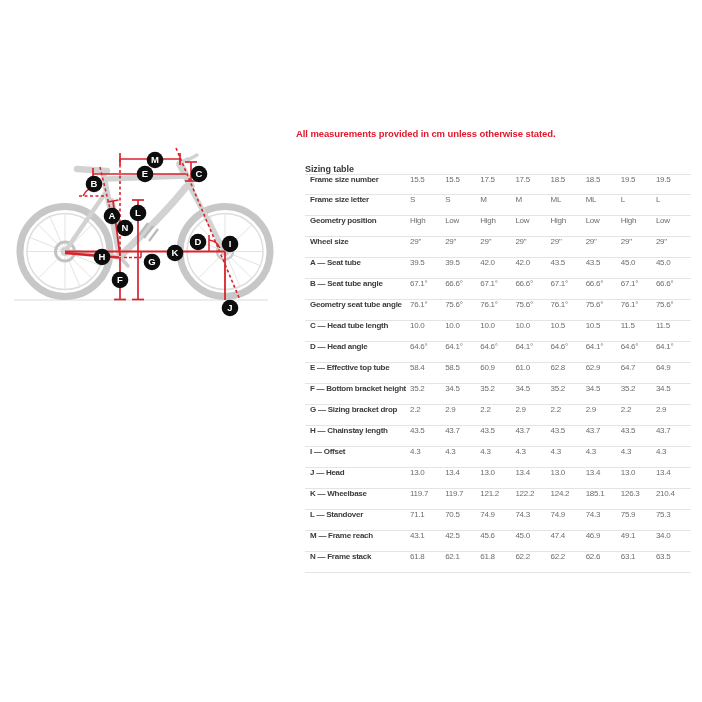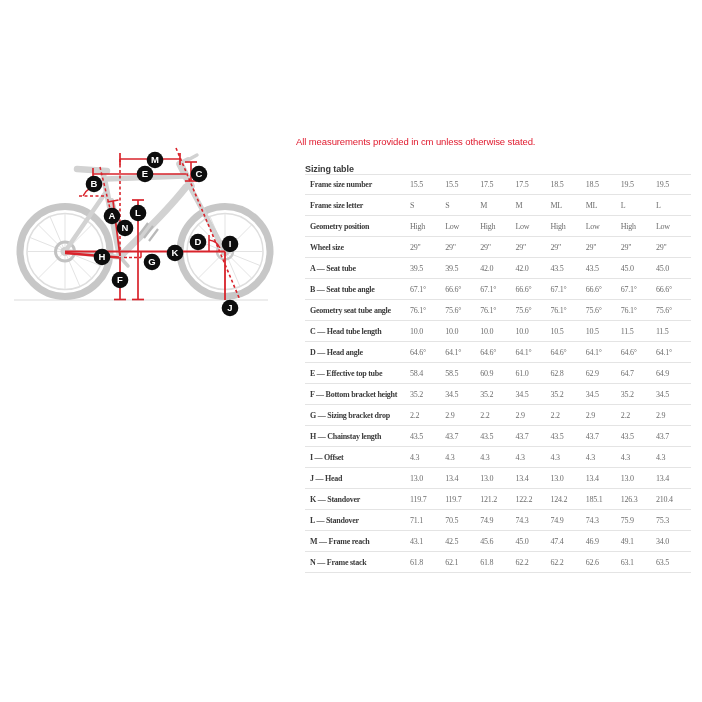--- a/index.html
+++ b/index.html
@@ -6,33 +6,33 @@
   body {
     width:702px; height:702px; background:#ffffff; position:relative;
     font-family:"Liberation Sans", sans-serif; overflow:hidden;
     -webkit-font-smoothing:antialiased;
   }
   :root {
     --red:#d9232b; --note-red:#e0192d; --label:#3b3b3b; --value:#6d6d6d; --border:#e4e4e4;
   }
   .note {
     position:absolute; left:296px; top:128px;
-    font-size:9.5px; font-weight:400; color:var(--note-red);
-    letter-spacing:-0.1px; white-space:nowrap;margin-top:8px;
+    font-size:9.5px; font-weight:700; color:var(--note-red);
+    letter-spacing:-0.1px; white-space:nowrap;
   }
   .sizing-title {
     position:absolute; left:305px; top:152px;
     font-size:9px; font-weight:700; color:var(--label); letter-spacing:-0.1px;margin-top:12px;
   }
   .sizing-table {
     position:absolute; left:305px; top:174px; width:386px;
   }
   .trow {
-    display:flex; align-items:center; height:21px; box-sizing:border-box;
-    border-bottom:1px solid var(--border); background:#fff;font-family:Liberation Serif, serif;
+    display:flex; align-items:flex-start; height:21px; box-sizing:border-box;
+    border-bottom:1px solid var(--border); background:#fff;
   }
   .trow:first-child { border-top:1px solid var(--border); }
   .tcell {
     font-size:8px; color:var(--value); letter-spacing:-0.25px;
     flex:1 1 0; white-space:nowrap; overflow:visible;
   }
   .tcell.label {
     flex:0 0 100px; padding-left:5px; font-weight:700; color:var(--label);
   }
   .diagram { position:absolute; left:0px; top:140px; width:290px; height:185px; }
@@ -207,21 +207,21 @@
         <div class="tcell">13.0</div>
         <div class="tcell">13.4</div>
         <div class="tcell">13.0</div>
         <div class="tcell">13.4</div>
         <div class="tcell">13.0</div>
         <div class="tcell">13.4</div>
         <div class="tcell">13.0</div>
         <div class="tcell">13.4</div>
       </div>
       <div class="trow">
-        <div class="tcell label">K — Standover</div>
+        <div class="tcell label">K — Wheelbase</div>
         <div class="tcell">119.7</div>
         <div class="tcell">119.7</div>
         <div class="tcell">121.2</div>
         <div class="tcell">122.2</div>
         <div class="tcell">124.2</div>
         <div class="tcell">185.1</div>
         <div class="tcell">126.3</div>
         <div class="tcell">210.4</div>
       </div>
       <div class="trow">

